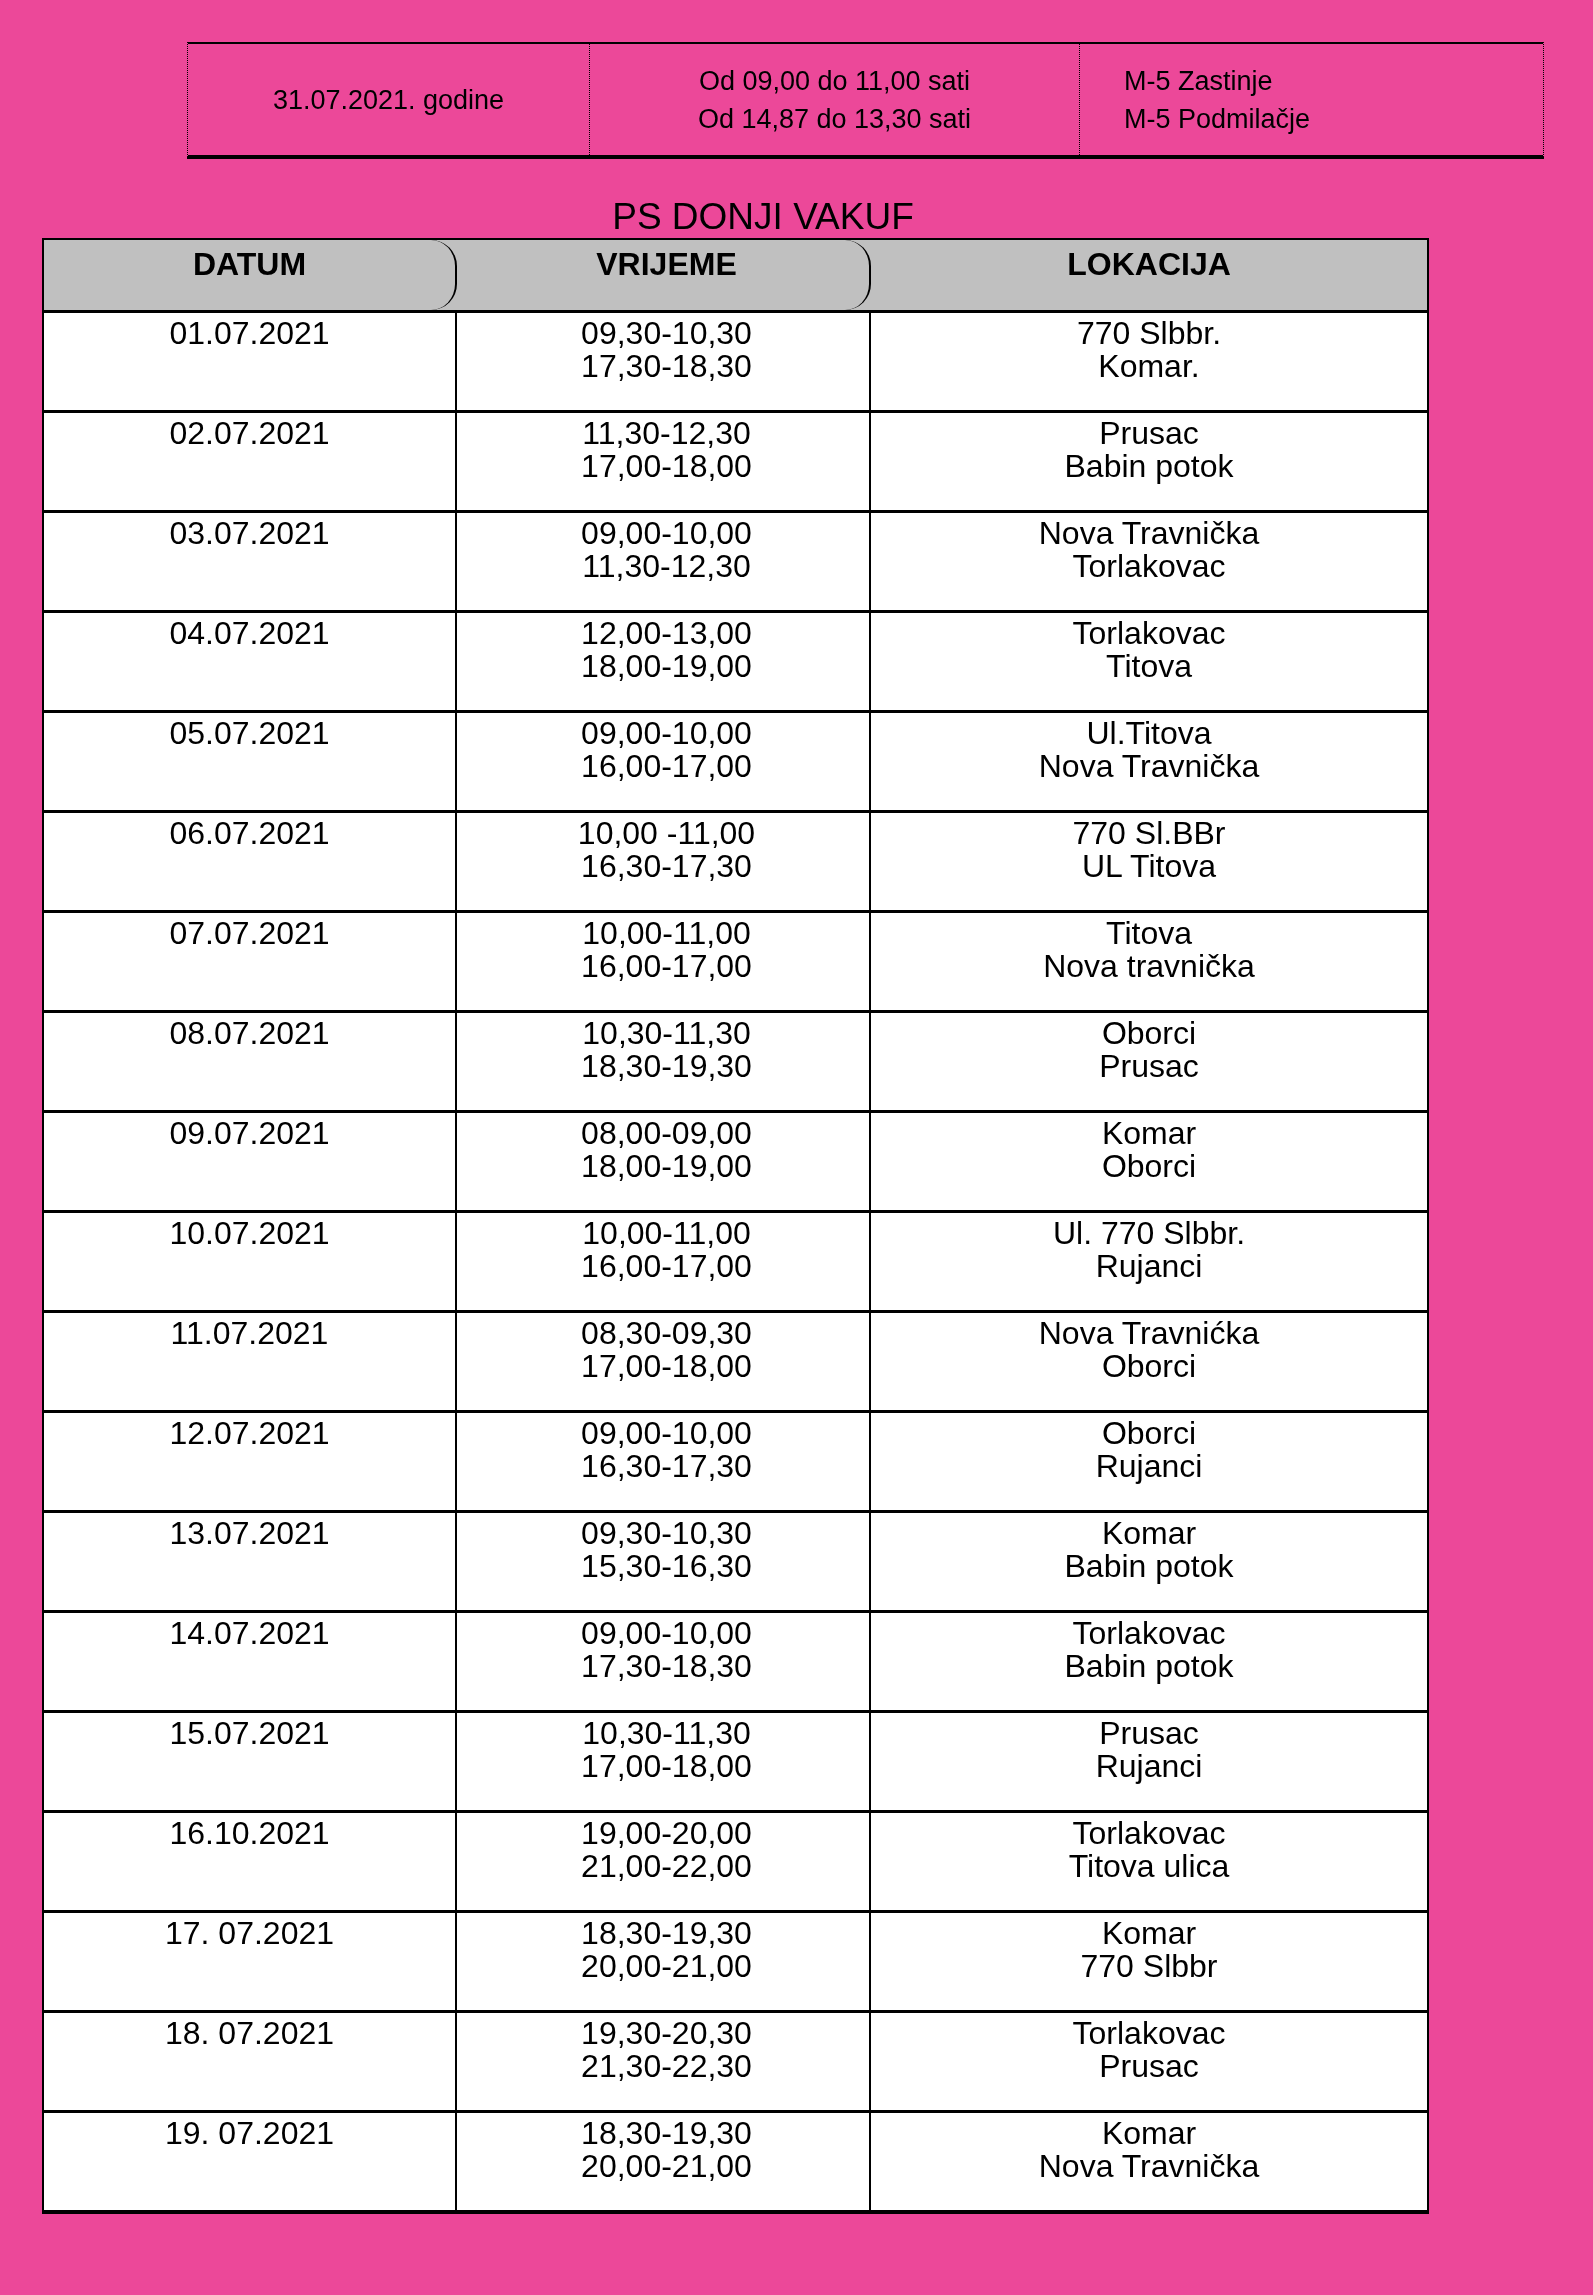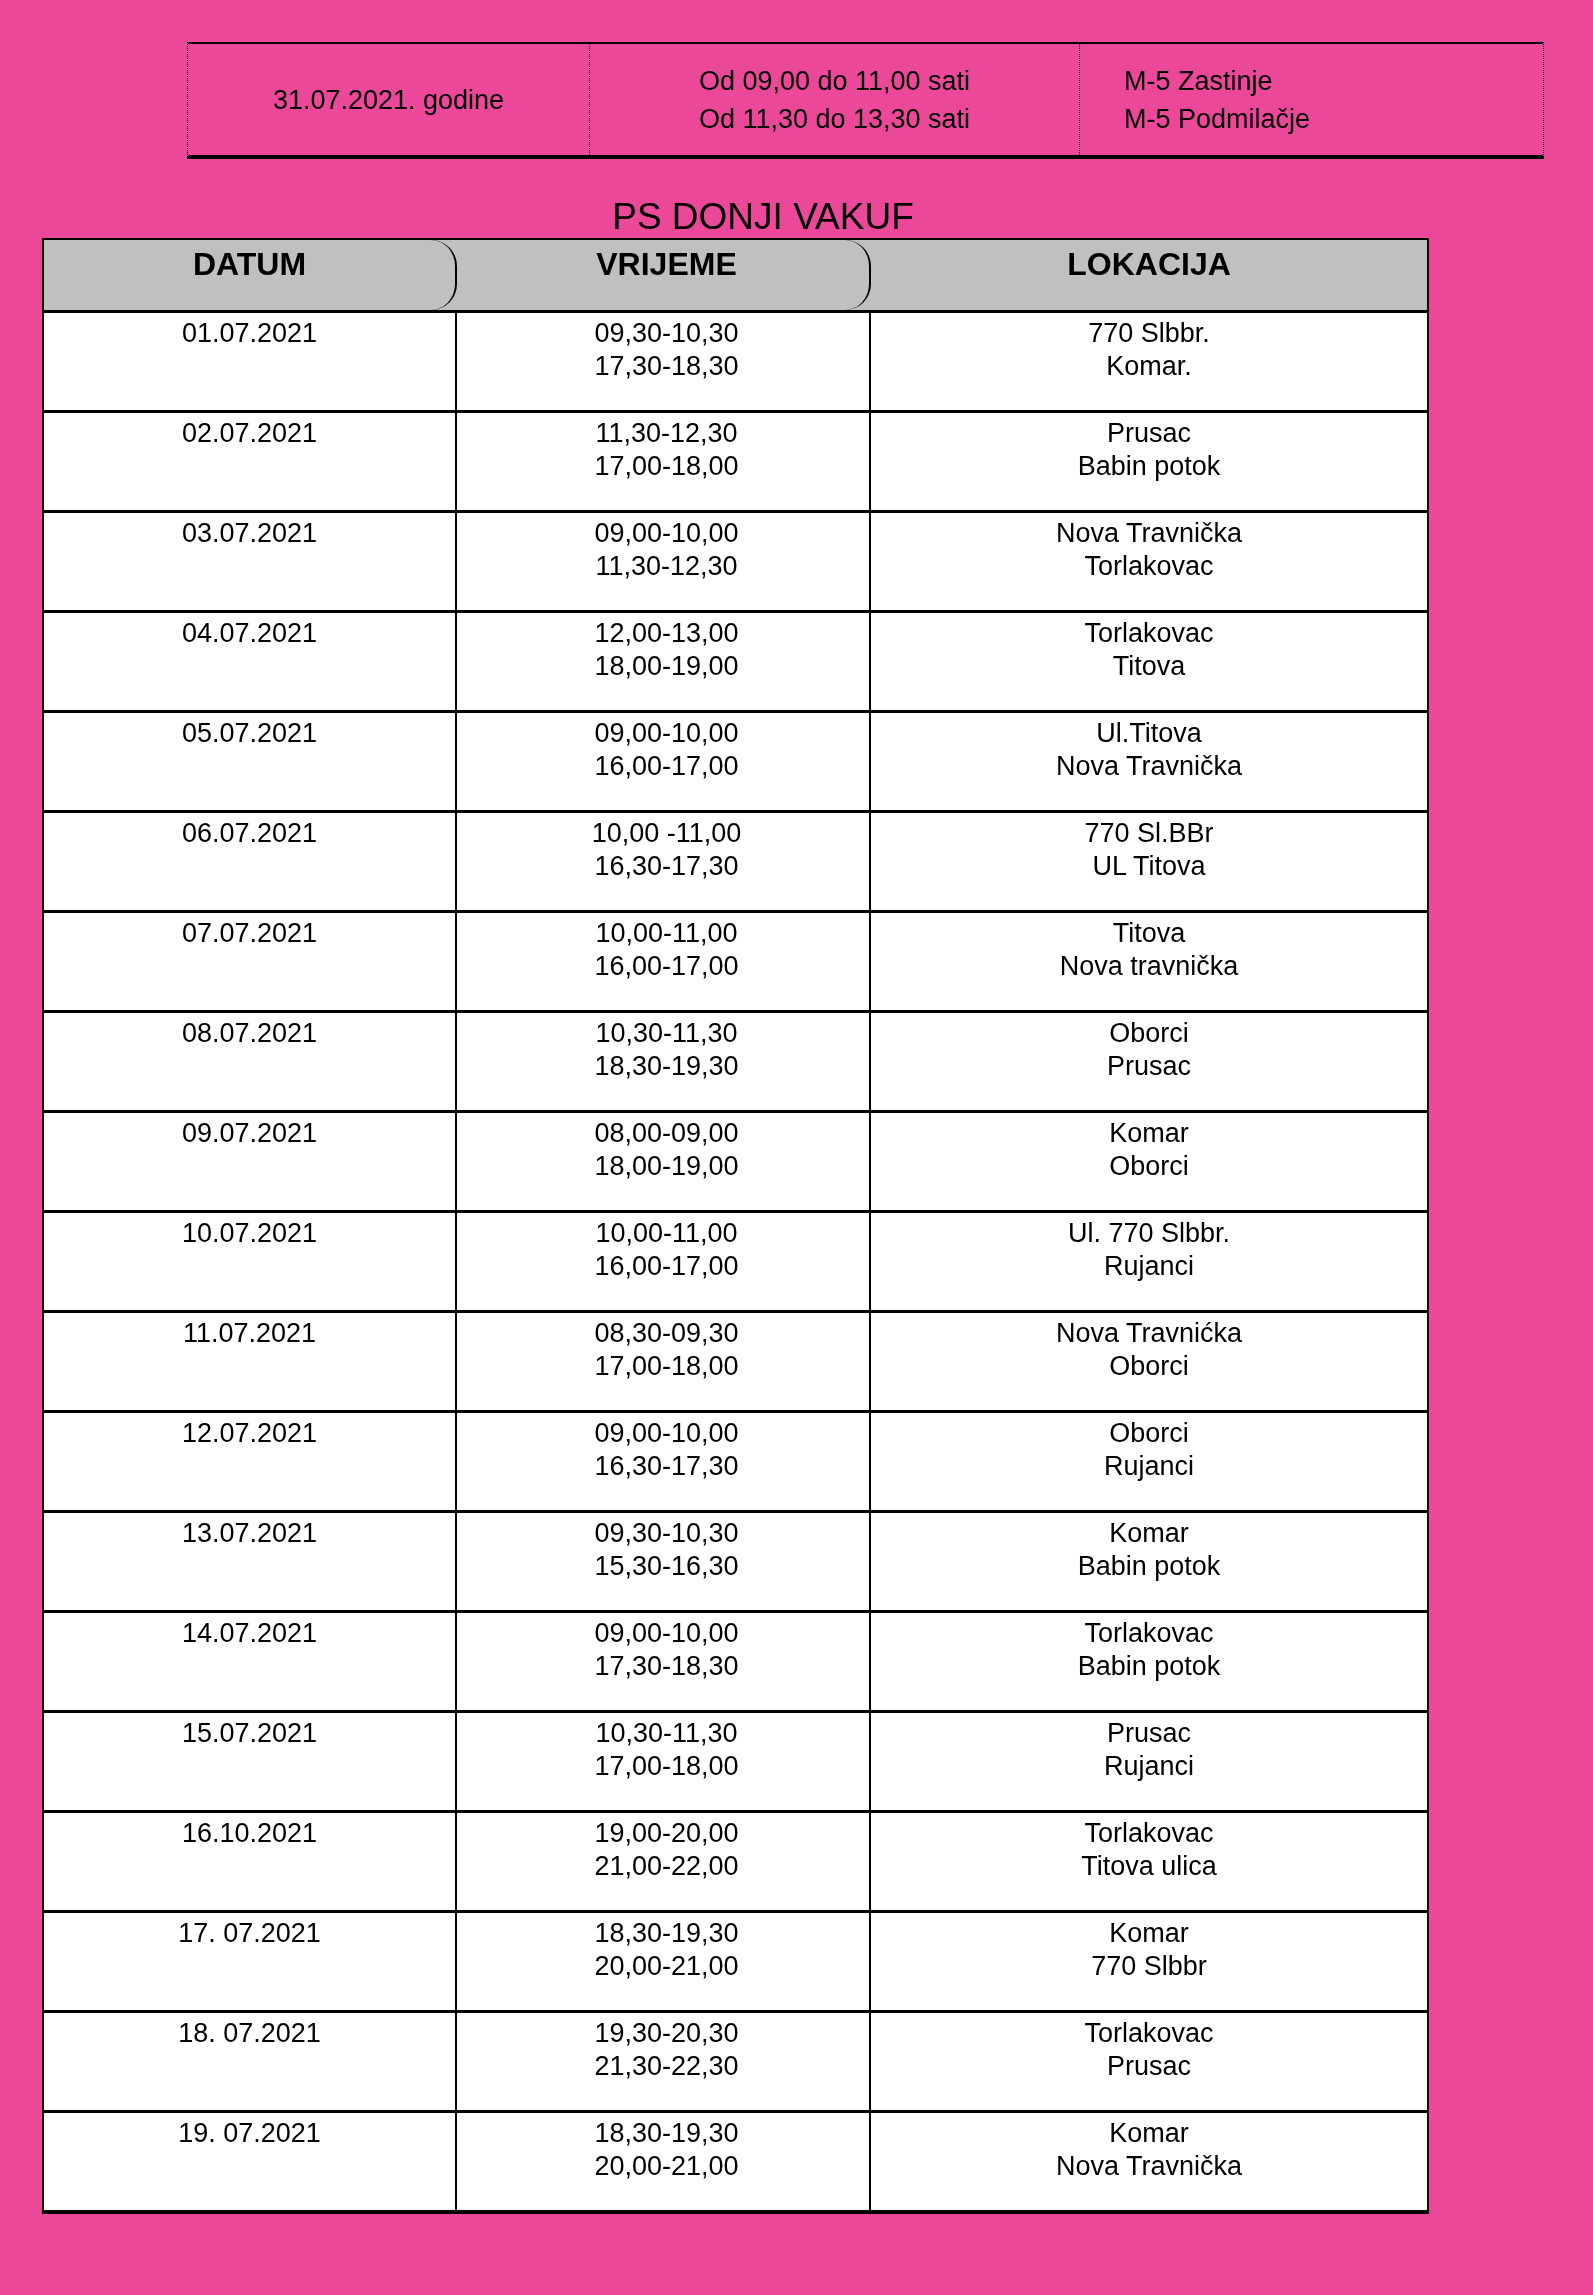--- a/index.html
+++ b/index.html
@@ -81,36 +81,36 @@
     display: flex;
   }
   .trow:last-child { border-bottom: none; }
   .c { box-sizing: border-box; }
   .c1 { width: 413px; border-right: 2.7px solid #000; }
   .c2 { width: 407px; border-right: 2.7px solid #000; margin-left: 7px; }
   .c3 { flex: 1; }
   .cell {
     padding-top: 4.1px;
     text-align: center;
-    font-size: 27px;
+    font-size: 32px;
   }
   .line { line-height: 33px; }
 </style>
 </head>
 <body>
 
 <div class="page">
 
   <div class="topbox">
     <div class="tb-cell tb-c1">
       <div>31.07.2021. godine</div>
     </div>
     <div class="tb-cell tb-c2">
       <div>Od 09,00 do 11,00 sati</div>
-      <div>Od 11,30 do 13,30 sati</div>
+      <div>Od 14,87 do 13,30 sati</div>
     </div>
     <div class="tb-cell tb-c3">
       <div>M-5 Zastinje</div>
       <div>M-5 Podmilačje</div>
     </div>
   </div>
 
   <div class="title">PS DONJI VAKUF</div>
 
   <div class="stable">

